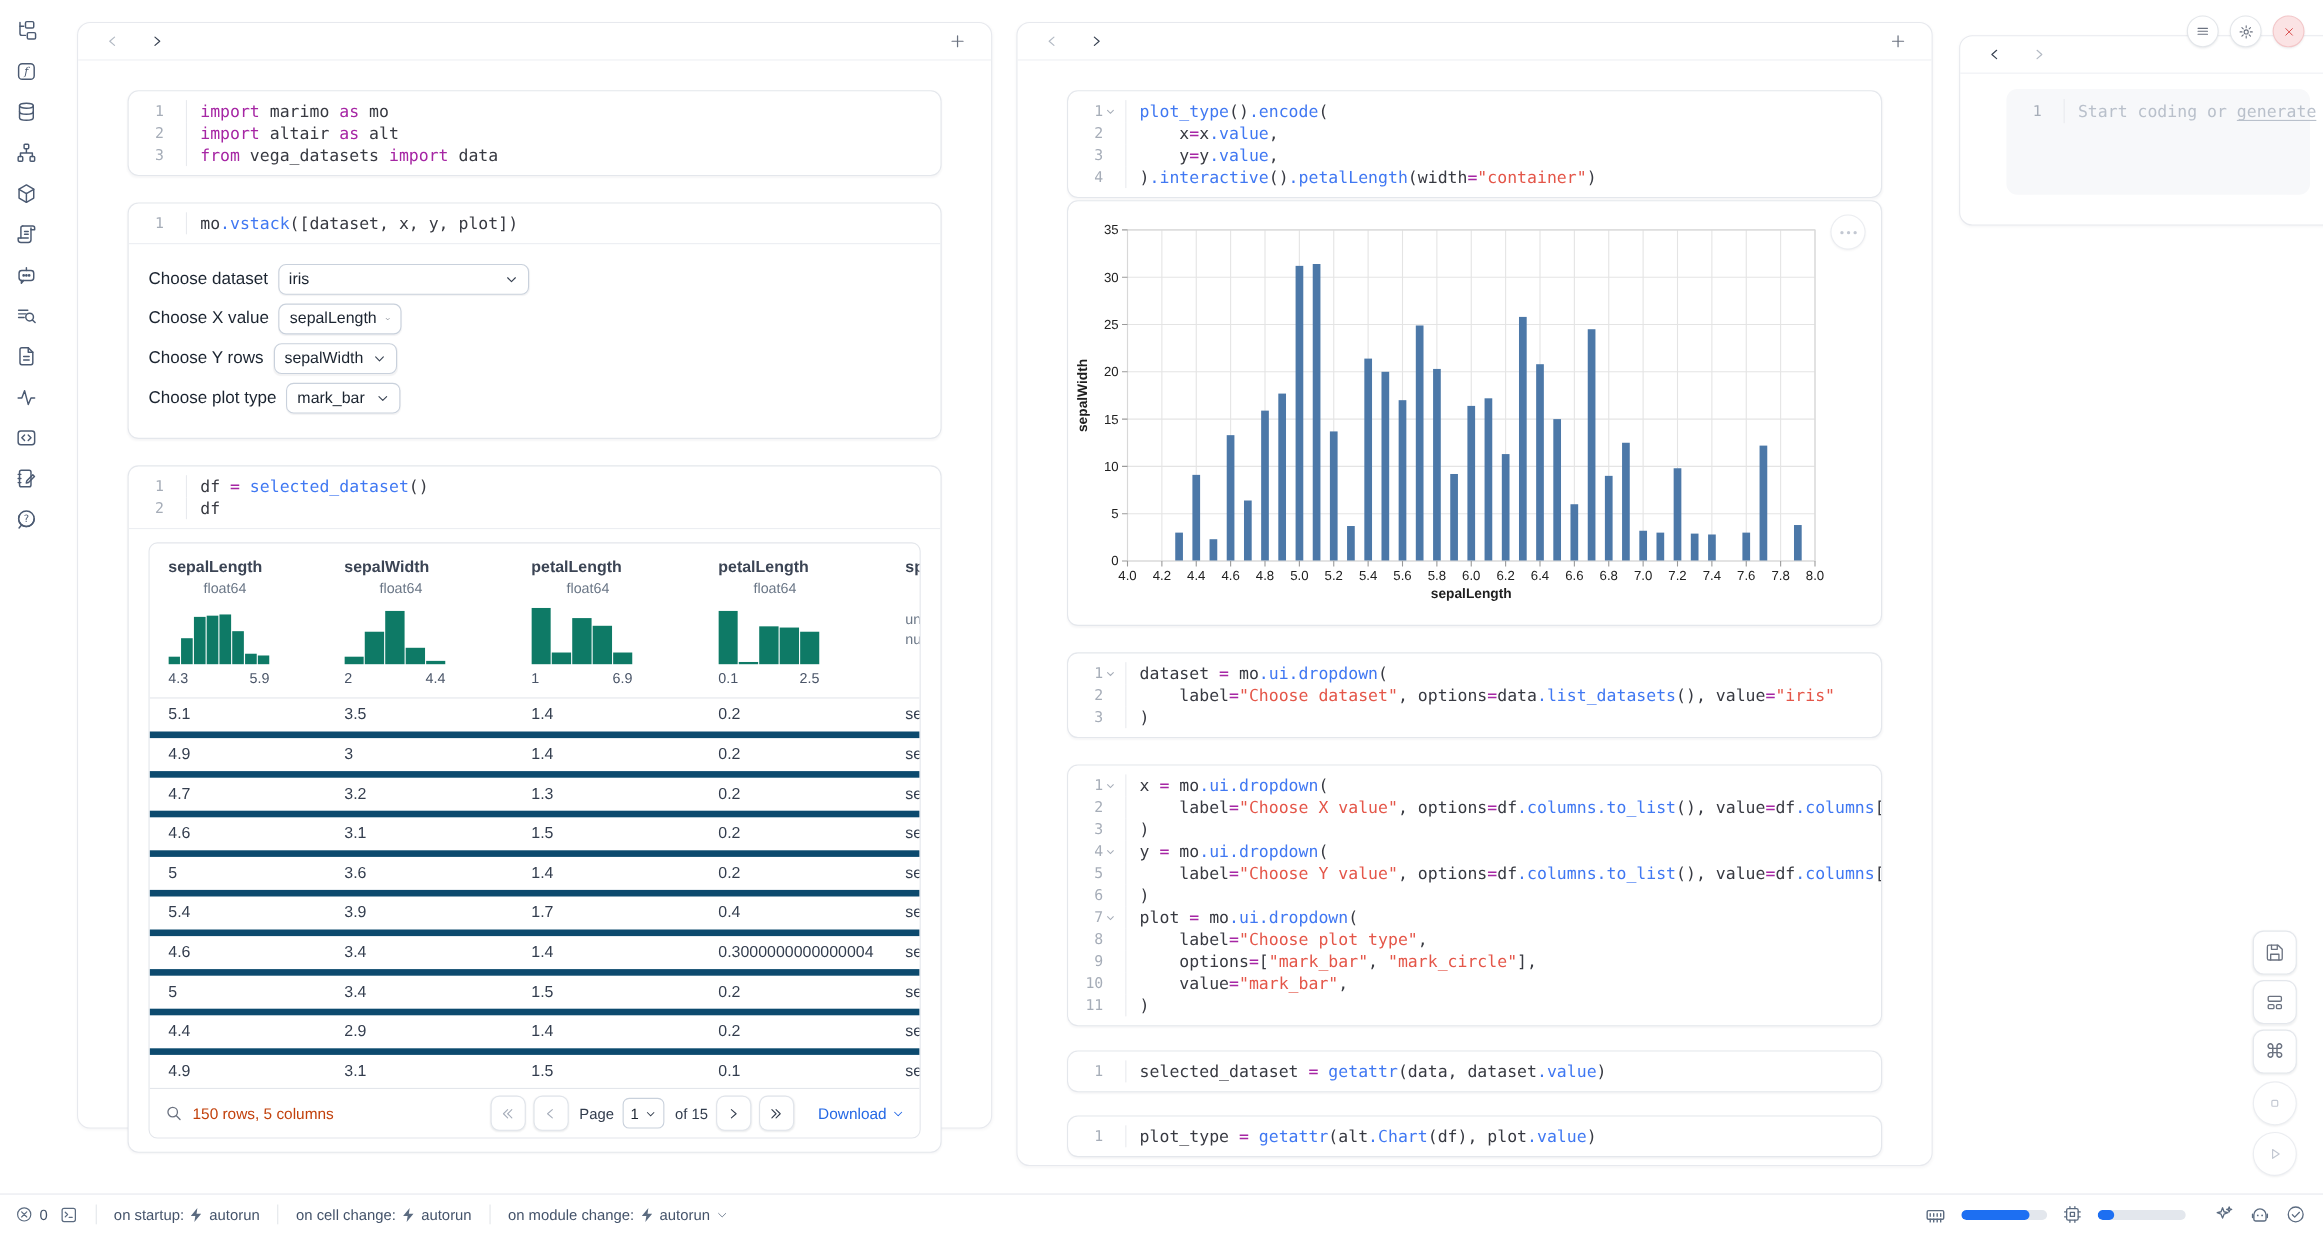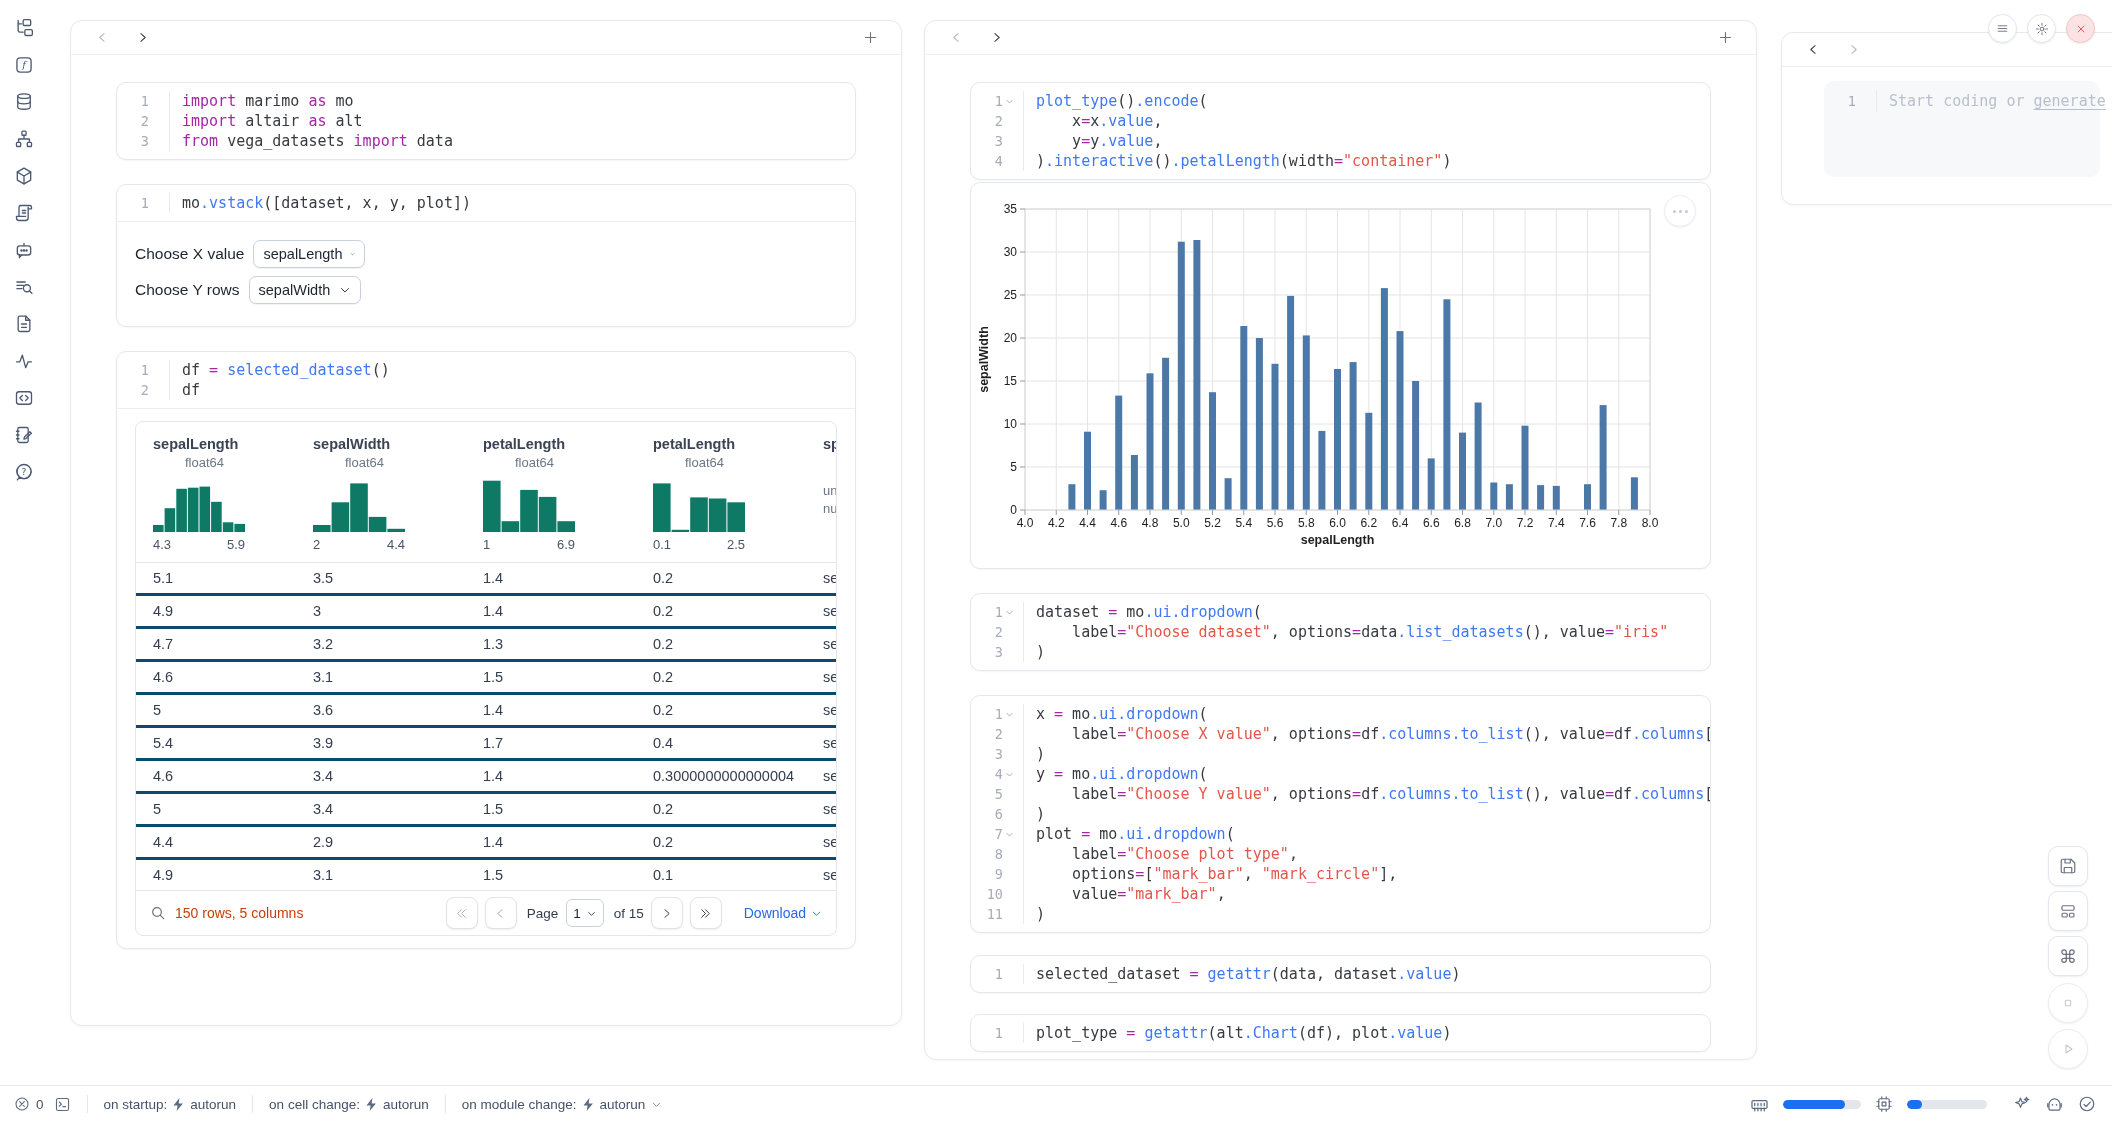--- a/index.html
+++ b/index.html
@@ -50,21 +50,21 @@
   .table-wrap{padding:12px 18px 12px;}
   .table-box{border:1px solid #e3e6eb;border-radius:8px;overflow:hidden;}
   .thead{display:flex;padding:12px 0 8px 17px;border-bottom:1px solid #e3e6eb;}
   .th{overflow:hidden;white-space:nowrap;}
   .th .h-name{font-size:14.5px;font-weight:bold;color:#3b4454;line-height:20px;}
   .th .h-type{font-size:13px;color:#6b7787;line-height:18px;margin-left:32px;}
   .th .h-extra{font-size:13px;color:#6b7787;line-height:18px;}
   .th .h-extra.gap{margin-top:10px;}
   .hist{margin-top:6px;}
   .h-range{display:flex;justify-content:space-between;width:92px;font-size:13px;color:#4a5568;margin-top:4px;line-height:18px;}
-  .tr{display:flex;padding-left:17px;border-bottom:3px solid #0c4a6e;}
+  .tr{display:flex;padding-left:17px;border-bottom:6px solid #0c4a6e;}
   .tr:last-child{border-bottom:none;}
   .td{font-size:14.5px;color:#333d4e;padding:7px 0;overflow:hidden;white-space:nowrap;}
   .w0{width:160px;flex:none}.w1{width:170px;flex:none}.w2{width:170px;flex:none}.w3{width:170px;flex:none}
   .w4{flex:1;min-width:0}
   .tfoot{display:flex;align-items:center;height:44px;border-top:1px solid #e3e6eb;padding:0 14px;}
   .tf-summary{font-size:14px;color:#c2410c;margin-left:9px;text-align:center;}
   .pg-btn{width:30px;height:30px;border:1px solid #e0e4ea;border-radius:8px;background:#fff;
     box-shadow:0 1px 1.5px rgba(15,23,42,.08);display:flex;align-items:center;justify-content:center;cursor:pointer;margin-left:7px;}
   .pg-btn svg{stroke:#323c4d;fill:none;stroke-width:1.8;stroke-linecap:round;stroke-linejoin:round;}
   .pg-btn.muted svg{stroke:#a6adba;}
@@ -237,32 +237,50 @@
       </div>
   </div>
 
   <div class="cell">
     <div class="code">
         <div class="cl"><span class="gutter"><span class="ln">1</span><span class="fold"></span></span><span class="src">mo<span class="prop">.vstack</span>([dataset, x, y, plot])</span></div>
       </div>
     <div class="divider"></div>
     <div class="controls">
         <div class="ctl-row">
+          <span class="ctl-label">Choose dataset</span>
+          <span class="select" style="width:228px">
+            <span>iris</span>
+            <svg width="12" height="12" viewBox="0 0 24 24">
+              <path d="M5 9l7 7 7-7"></path>
+            </svg>
+          </span>
+        </div>
+        <div class="ctl-row">
           <span class="ctl-label">Choose X value</span>
           <span class="select" style="width:112px">
             <span>sepalLength</span>
             <svg width="12" height="12" viewBox="0 0 24 24">
               <path d="M5 9l7 7 7-7"></path>
             </svg>
           </span>
         </div>
         <div class="ctl-row">
           <span class="ctl-label">Choose Y rows</span>
           <span class="select" style="width:112px">
             <span>sepalWidth</span>
+            <svg width="12" height="12" viewBox="0 0 24 24">
+              <path d="M5 9l7 7 7-7"></path>
+            </svg>
+          </span>
+        </div>
+        <div class="ctl-row">
+          <span class="ctl-label">Choose plot type</span>
+          <span class="select" style="width:104px">
+            <span>mark_bar</span>
             <svg width="12" height="12" viewBox="0 0 24 24">
               <path d="M5 9l7 7 7-7"></path>
             </svg>
           </span>
         </div>
       </div>
   </div>
 
   <div class="cell">
     <div class="code">

